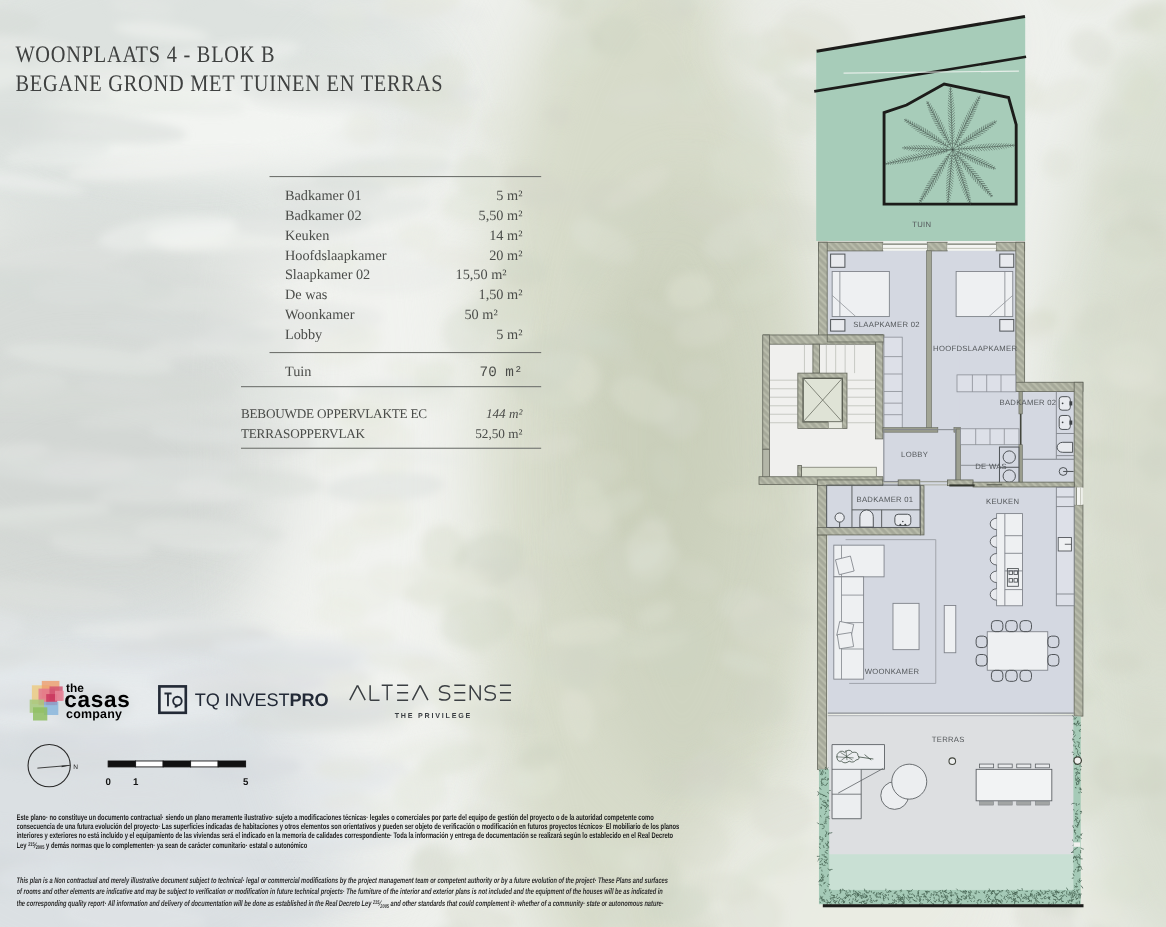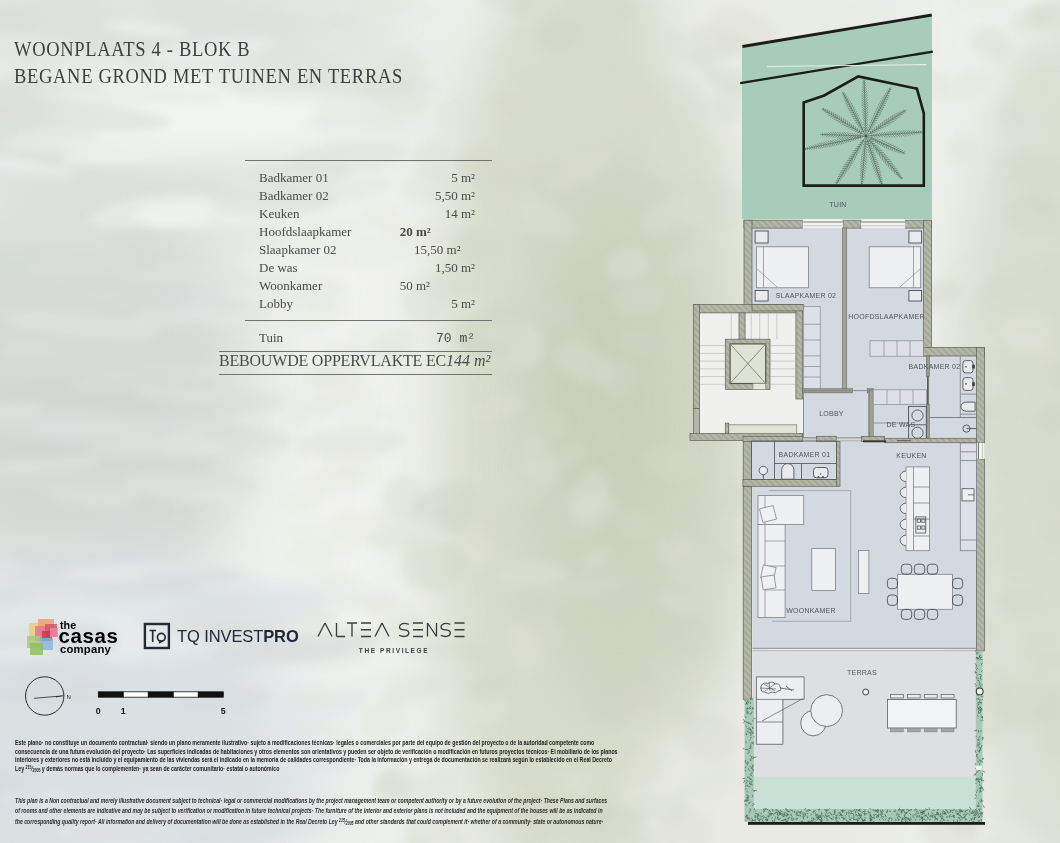--- a/index.html
+++ b/index.html
@@ -461,55 +461,59 @@
     <tr>
           <td style="padding:0 0 0 14px;height:18px;white-space:nowrap;">Badkamer 02</td>
           <td style="text-align:right;padding:0 17px 0 0;white-space:nowrap;">5,50&nbsp;m²</td>
         </tr>
     <tr>
           <td style="padding:0 0 0 14px;height:18px;white-space:nowrap;">Keuken</td>
           <td style="text-align:right;padding:0 17px 0 0;white-space:nowrap;">14&nbsp;m²</td>
         </tr>
     <tr>
           <td style="padding:0 0 0 14px;height:18px;white-space:nowrap;">Hoofdslaapkamer</td>
-          <td style="text-align:left;padding:0 17px 0 0;white-space:nowrap;font-weight:bold;">20&nbsp;m²</td>
+          <td style="text-align:right;padding:0 17px 0 0;white-space:nowrap;">20&nbsp;m²</td>
         </tr>
     <tr>
           <td style="padding:0 0 0 14px;height:18px;white-space:nowrap;">Slaapkamer 02</td>
           <td style="text-align:center;padding:0 17px 0 0;white-space:nowrap;">15,50&nbsp;m²</td>
         </tr>
     <tr>
           <td style="padding:0 0 0 14px;height:18px;white-space:nowrap;">De was</td>
           <td style="text-align:right;padding:0 17px 0 0;white-space:nowrap;">1,50&nbsp;m²</td>
         </tr>
     <tr>
           <td style="padding:0 0 0 14px;height:18px;white-space:nowrap;">Woonkamer</td>
-          <td style="text-align:left;padding:0 17px 0 0;white-space:nowrap;">50&nbsp;m²</td>
+          <td style="text-align:center;padding:0 17px 0 0;white-space:nowrap;">50&nbsp;m²</td>
         </tr>
     <tr>
           <td style="padding:0 0 0 14px;height:18px;white-space:nowrap;">Lobby</td>
           <td style="text-align:right;padding:0 17px 0 0;white-space:nowrap;">5&nbsp;m²</td>
         </tr>
   </tbody>
     </table>
   <div style="border-top:1px solid #71736f;margin-left:26px;margin-top:7px;"></div>
   <table style="border-collapse:collapse;width:247px;margin-left:26px;margin-top:8px;">
     <tbody>
         <tr>
           <td style="padding:0 0 0 14px;height:18px;">Tuin</td>
           <td style="text-align:right;padding:0 17px 0 0;font-family:Liberation Mono, monospace;">70&nbsp;m²</td>
         </tr>
   </tbody>
     </table>
   <div style="border-top:1px solid #71736f;margin-top:4px;"></div>
-  <table style="border-collapse:collapse;width:273px;font-size:16px;line-height:18px;">
+  <table style="border-collapse:collapse;width:273px;margin-top:15px;font-size:12px;line-height:18px;">
     <tbody>
         <tr>
           <td style="height:18px;padding:0;white-space:nowrap;letter-spacing:-.2px;">BEBOUWDE OPPERVLAKTE EC</td>
           <td style="text-align:right;padding:0 17px 0 0;white-space:nowrap;font-style:italic;">144&nbsp;m²</td>
+        </tr>
+    <tr>
+          <td style="height:18px;padding:0;white-space:nowrap;letter-spacing:-.2px;">TERRASOPPERVLAK</td>
+          <td style="text-align:right;padding:0 17px 0 0;white-space:nowrap;">52,50&nbsp;m²</td>
         </tr>
   </tbody>
     </table>
   <div style="border-top:1px solid #71736f;margin-top:4px;"></div>
 </div>
 
 <svg class="abs" style="left:0;top:600px;" width="520" height="130" viewBox="0 0 520 130">
 
 <g>
 <rect x="29" y="23" width="17" height="17" fill="#ecc97e" opacity=".8"></rect>

